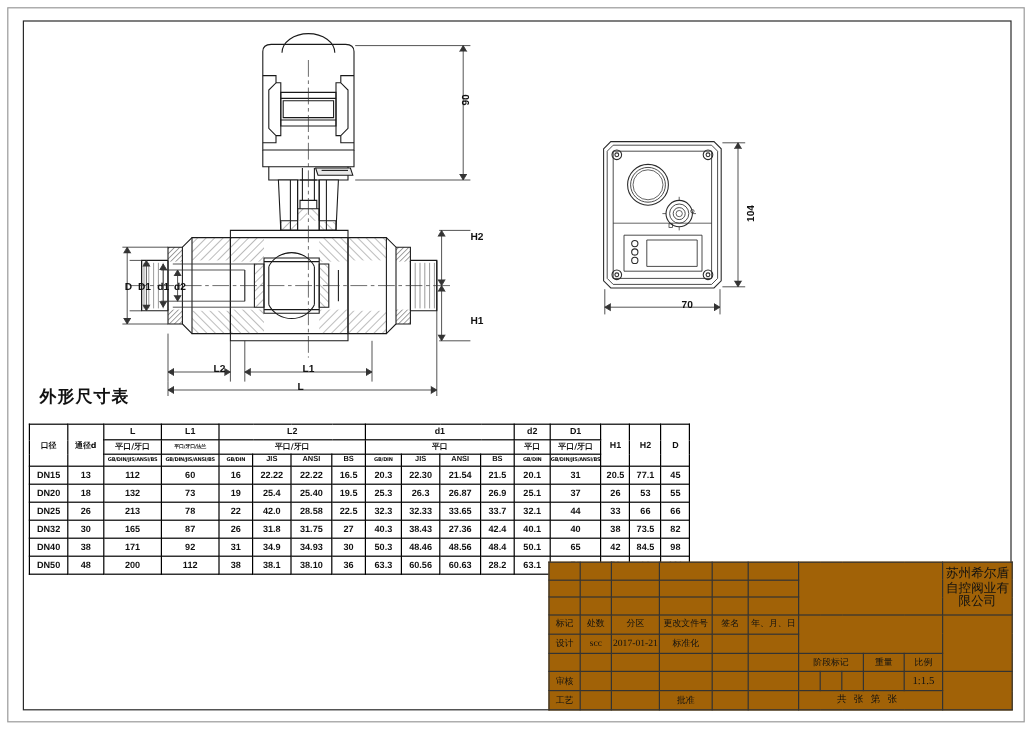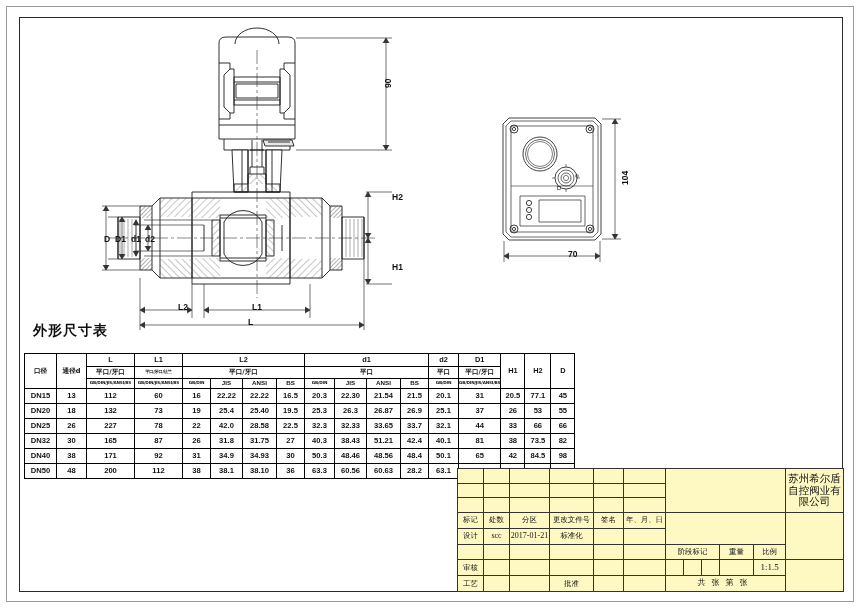--- a/index.html
+++ b/index.html
@@ -38,21 +38,21 @@
   #dimtable .std{font-size:6.2px;}
   #dimtable tr{height:15px;}
   #dimtable tr.hrow1{height:13px;}
   #dimtable tr.hrow2{height:12px;}
   #dimtable tr.hrow3{height:10px;}
   #dimtable td.num{font-size:7.6px;}
 
   
   #titleblock{position:absolute;left:457px;top:468px;width:386px;height:124px;}
   #titleblock table{border-collapse:collapse;table-layout:fixed;width:386px;
-            height:124px;background:#fef9c3;}
+            height:124px;background:#a16207;}
   #titleblock td{border:1px solid #333;font-size:7.4px;text-align:center;
             vertical-align:middle;padding:0;font-family:"DejaVu Sans",sans-serif;
             line-height:1.1;}
   #titleblock td.lat{font-family:"Liberation Serif",serif;font-size:8px;}
   #titleblock td.company{font-size:10.5px;font-family:"DejaVu Sans",sans-serif;
             letter-spacing:0px;}
   #titleblock td.blank{border:1px solid #333;}
   #titleblock td.scale{font-family:"Liberation Serif",serif;font-size:9px;}
   #titleblock td.sheet{font-size:8px;letter-spacing:6px;margin-top:35px;}
 </style>
@@ -426,21 +426,21 @@
           <td class="num">26.9</td>
           <td class="num">25.1</td>
           <td class="num">37</td>
           <td class="num">26</td>
           <td class="num">53</td>
           <td class="num">55</td>
         </tr>
         <tr>
           <td class="num">DN25</td>
           <td class="num">26</td>
-          <td class="num">227</td>
+          <td class="num">213</td>
           <td class="num">78</td>
           <td class="num">22</td>
           <td class="num">42.0</td>
           <td class="num">28.58</td>
           <td class="num">22.5</td>
           <td class="num">32.3</td>
           <td class="num">32.33</td>
           <td class="num">33.65</td>
           <td class="num">33.7</td>
           <td class="num">32.1</td>
@@ -453,24 +453,24 @@
           <td class="num">DN32</td>
           <td class="num">30</td>
           <td class="num">165</td>
           <td class="num">87</td>
           <td class="num">26</td>
           <td class="num">31.8</td>
           <td class="num">31.75</td>
           <td class="num">27</td>
           <td class="num">40.3</td>
           <td class="num">38.43</td>
-          <td class="num">51.21</td>
+          <td class="num">27.36</td>
           <td class="num">42.4</td>
           <td class="num">40.1</td>
-          <td class="num">81</td>
+          <td class="num">40</td>
           <td class="num">38</td>
           <td class="num">73.5</td>
           <td class="num">82</td>
         </tr>
         <tr>
           <td class="num">DN40</td>
           <td class="num">38</td>
           <td class="num">171</td>
           <td class="num">92</td>
           <td class="num">31</td>

